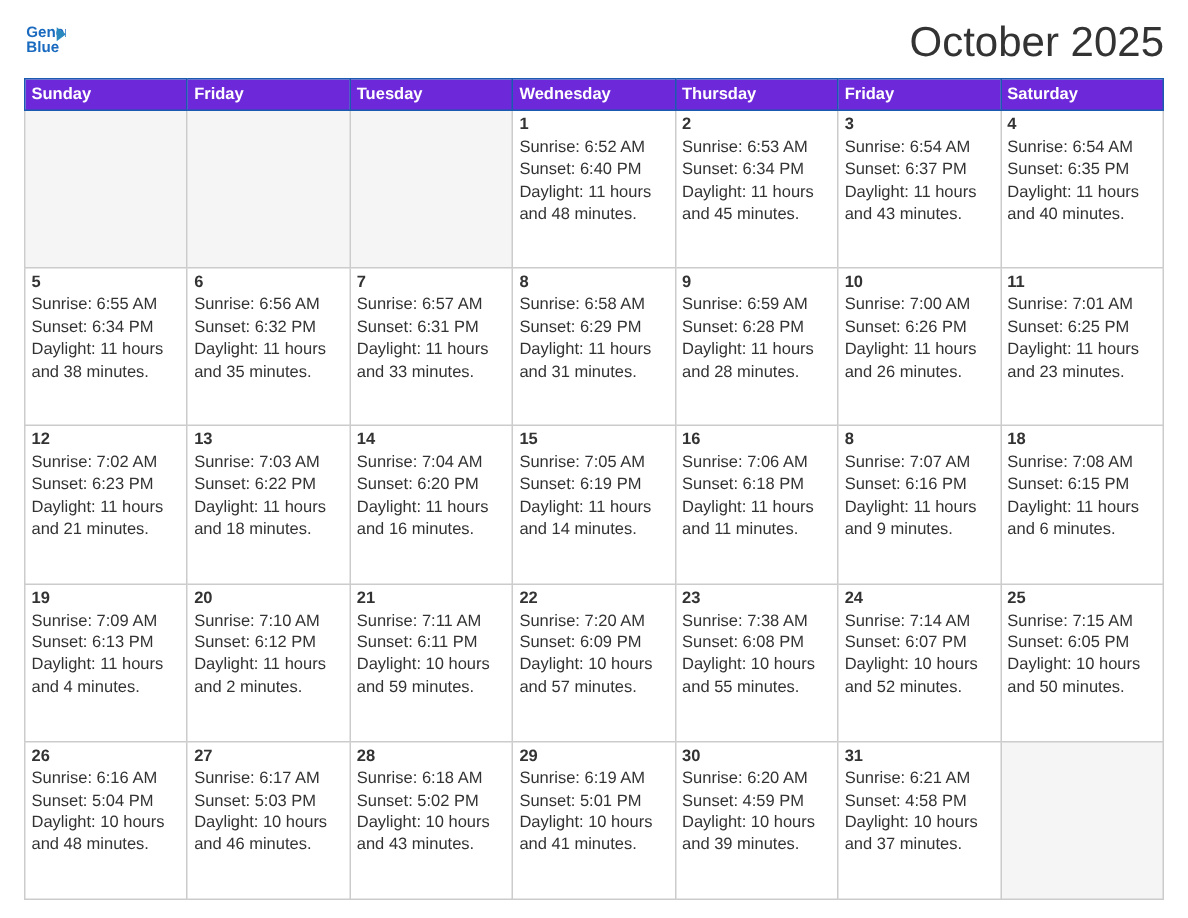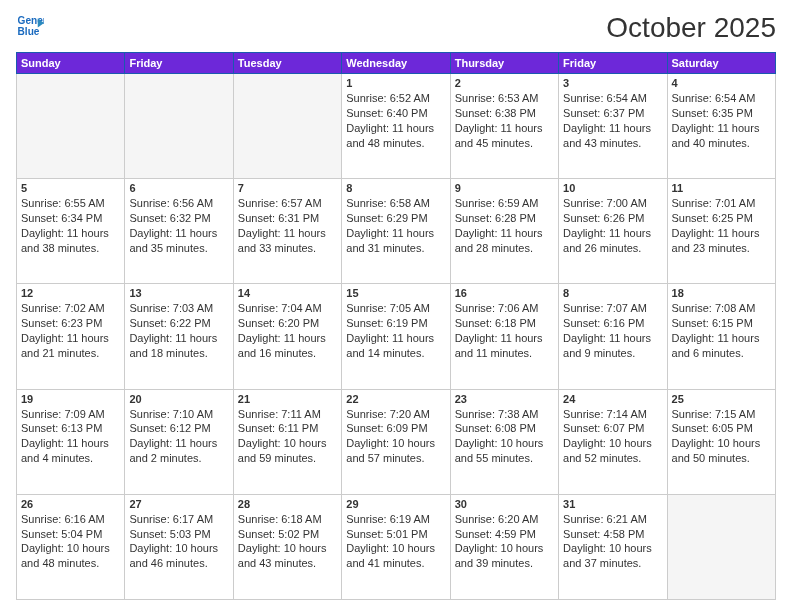--- a/index.html
+++ b/index.html
@@ -122,21 +122,21 @@
           <td>
             <span class="day-num">1</span>
             <div class="day-detail">Sunrise: 6:52 AM
 Sunset: 6:40 PM
 Daylight: 11 hours
 and 48 minutes.</div>
           </td>
           <td>
             <span class="day-num">2</span>
             <div class="day-detail">Sunrise: 6:53 AM
-Sunset: 6:38 PM
+Sunset: 6:34 PM
 Daylight: 11 hours
 and 45 minutes.</div>
           </td>
           <td>
             <span class="day-num">3</span>
             <div class="day-detail">Sunrise: 6:54 AM
 Sunset: 6:37 PM
 Daylight: 11 hours
 and 43 minutes.</div>
           </td>

